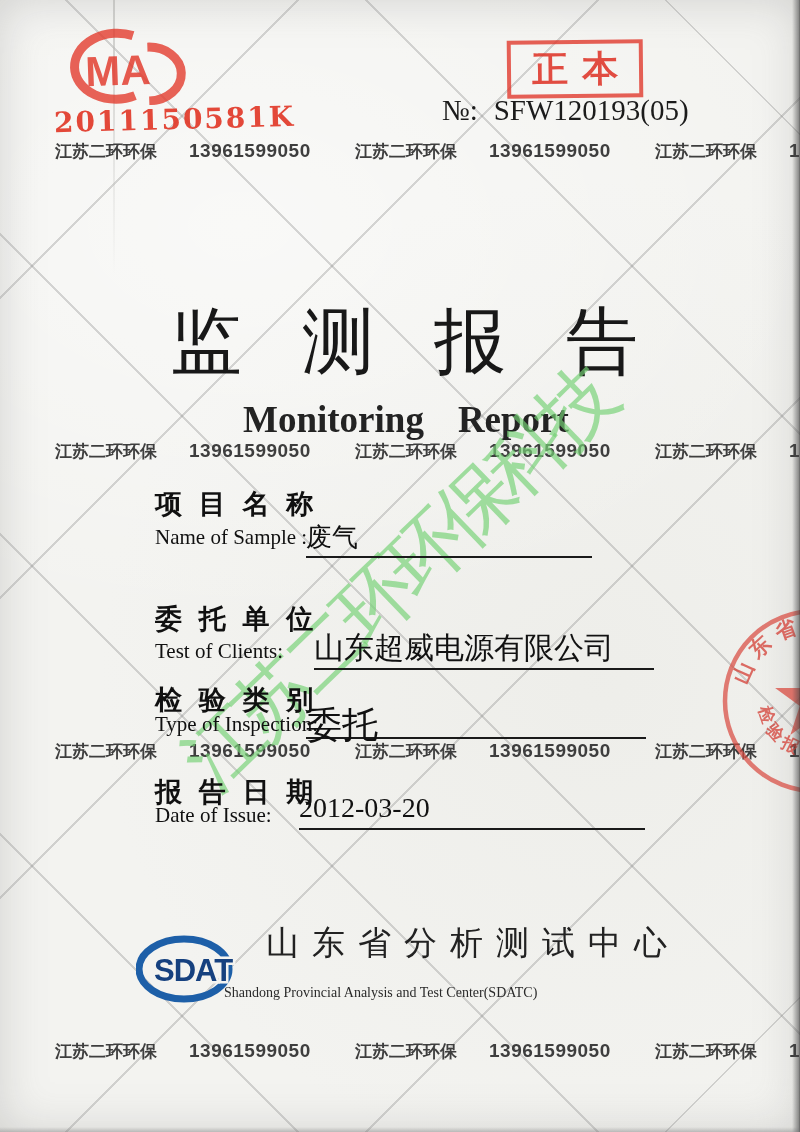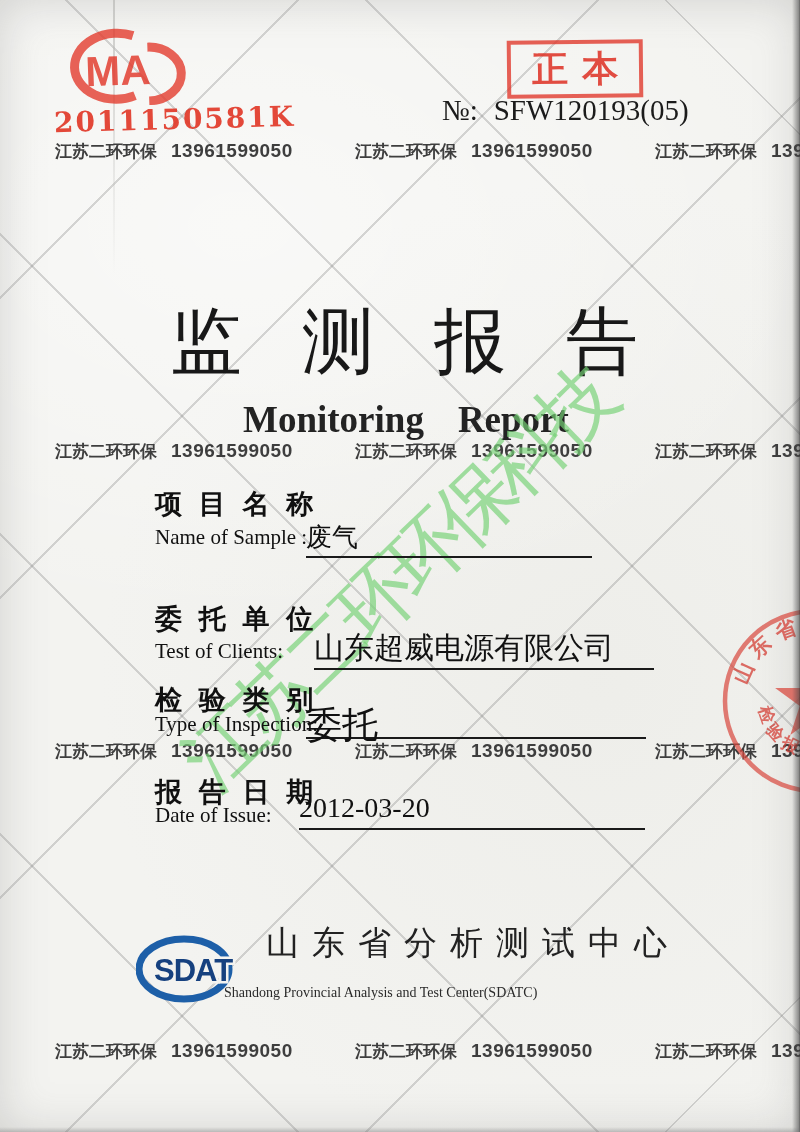--- a/index.html
+++ b/index.html
@@ -22,21 +22,21 @@
     background:linear-gradient(to right, rgba(60,60,60,0), rgba(70,70,70,.55) 85%, rgba(40,40,40,.7));}
   .edge-bottom{position:absolute; left:0; bottom:0; width:100%; height:5px;
     background:linear-gradient(to bottom, rgba(90,90,90,0), rgba(110,110,110,.35));}
   .crease{position:absolute; left:113px; top:0; width:2px; height:275px;
     background:linear-gradient(to bottom, rgba(185,185,182,.7), rgba(185,185,182,0));}
 
   
   .wm-row{position:absolute; left:0; width:100%; height:20px;
     font-family:"Liberation Sans", sans-serif; font-weight:bold; color:#3e3e3e;}
   .wm-g{position:absolute; white-space:nowrap; font-size:17px; line-height:20px;}
-  .wm-g .ph{margin-left:14px; font-size:19px; letter-spacing:.5px;}
+  .wm-g .ph{margin-left:32px; font-size:19px; letter-spacing:.5px;}
   .g1{left:55px}.g2{left:355px}.g3{left:655px}
 
   
   .cma{position:absolute; left:48px; top:26px; transform:rotate(-2deg); opacity:.9;}
   .cma-num{position:absolute; left:54px; top:103px; font-family:"DejaVu Serif", serif;
     font-size:28px; font-weight:bold; color:rgba(225,56,40,.92); letter-spacing:2px; transform:rotate(-1.5deg);}
   .orig{position:absolute; left:507px; top:40px; width:114px; height:50px;
     border:4px solid rgba(224,52,40,.82); display:flex; align-items:center; justify-content:center;
     font-size:36px; font-weight:bold; color:rgba(222,48,36,.9); letter-spacing:14px; padding-left:14px;
     transform:rotate(-.6deg); opacity:.95;}

